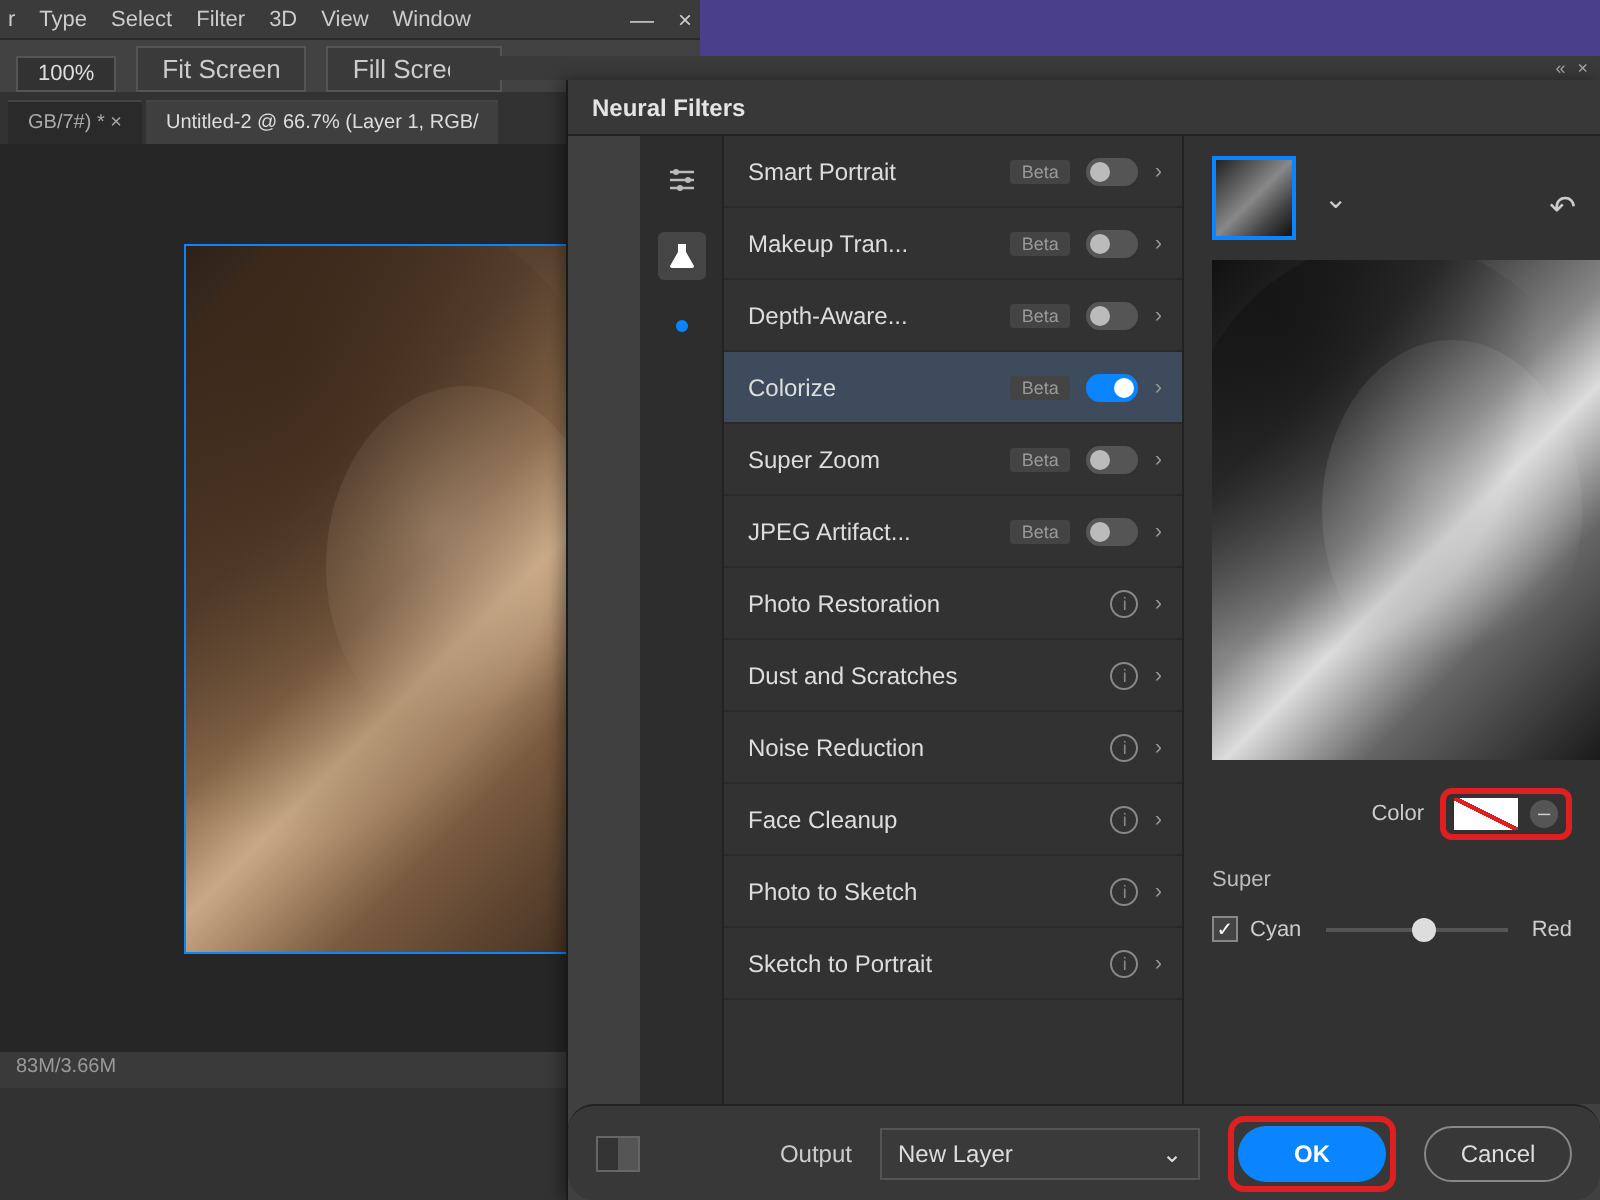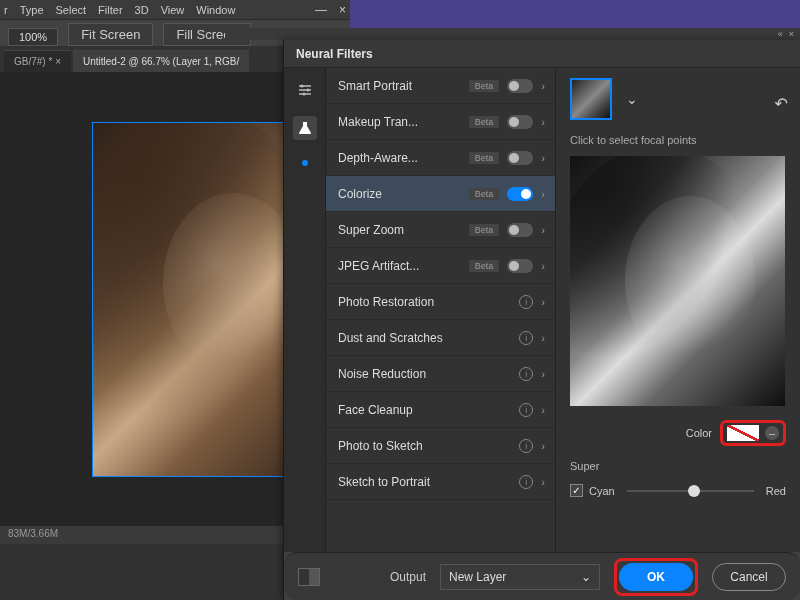--- a/index.html
+++ b/index.html
@@ -18,21 +18,21 @@
   .bg-canvas { background: #262626; height: 454px; display: flex; align-items: center; justify-content: flex-end; padding-right: 0; }
   .bg-image { width: 258px; height: 355px; border: 1px solid #0a84ff; background: linear-gradient(135deg, #2e2118 0%, #5a4230 30%, #8a6a4a 45%, #c9a985 55%, #7a5a3f 70%, #2a1d14 100%); position: relative; overflow: hidden; }
   .bg-status { height: 18px; background: #3a3a3a; color: #999; font-size: 10px; padding: 2px 8px; }
 
   
   .nf-panel { position: absolute; right: 0; top: 28px; width: 517px; height: 572px; background: #404040; border-left: 1px solid #1a1a1a; box-shadow: -2px 0 8px rgba(0,0,0,.4); display: flex; flex-direction: column; }
   .nf-topstrip { position: absolute; right: 0; top: 28px; height: 12px; width: 575px; background: #3a3a3a; display:flex; justify-content:flex-end; gap:6px; padding:0 6px; align-items:center; color:#aaa; font-size:9px;}
   .nf-header { height: 28px; background: #383838; display: flex; align-items: center; padding: 0 12px; border-bottom: 1px solid #222; }
   .nf-title { color: #e4e4e4; font-size: 12px; font-weight: 600; }
 
-  .nf-body { flex: 1; display: flex; min-height: 0; }
+  .nf-body { flex: 1; display: flex; min-height: 0; padding-left: 36px; }
 
   
   .nf-rail { width: 42px; background: #2d2d2d; border-right: 1px solid #222; display: flex; flex-direction: column; align-items: center; padding-top: 10px; gap: 14px; }
   .rail-icon { width: 24px; height: 24px; display: flex; align-items: center; justify-content: center; color: #bbb; border-radius: 3px; cursor: pointer; }
   .rail-icon.active { background: #454545; color: #fff; }
   .rail-dot { width: 6px; height: 6px; border-radius: 50%; background: #0a84ff; margin-top: 6px; }
 
   
   .nf-list { width: 230px; background: #323232; border-right: 1px solid #222; overflow-y: auto; }
   .nf-item { height: 36px; display: flex; align-items: center; padding: 0 10px 0 12px; border-bottom: 1px solid #2a2a2a; cursor: pointer; gap: 8px; }
@@ -209,21 +209,20 @@
         </div>
       </div>
 
     <div class="nf-settings">
       <div class="thumb-row">
         <div class="thumb"></div>
         <span style="color:#ccc;font-size:14px;cursor:pointer">⌄</span>
       </div>
       <span class="undo-icon">↶</span>
 
-      <div class="focal-label">Click to select focal points</div>
       <div class="focal-img">
         <div class="face-shade" style="width:130px;height:170px;left:55px;top:40px;background:radial-gradient(circle at 40% 40%, rgba(220,220,220,.6), transparent 70%);"></div>
         <div class="face-shade" style="width:220px;height:260px;left:-20px;top:-10px;background:radial-gradient(ellipse at 25% 15%, rgba(20,20,20,.85), transparent 55%);"></div>
       </div>
 
       <div class="color-row">
         <span>Color</span>
         <div class="color-swatch-wrap">
           <div class="color-swatch"></div>
           <div class="minus">–</div>

